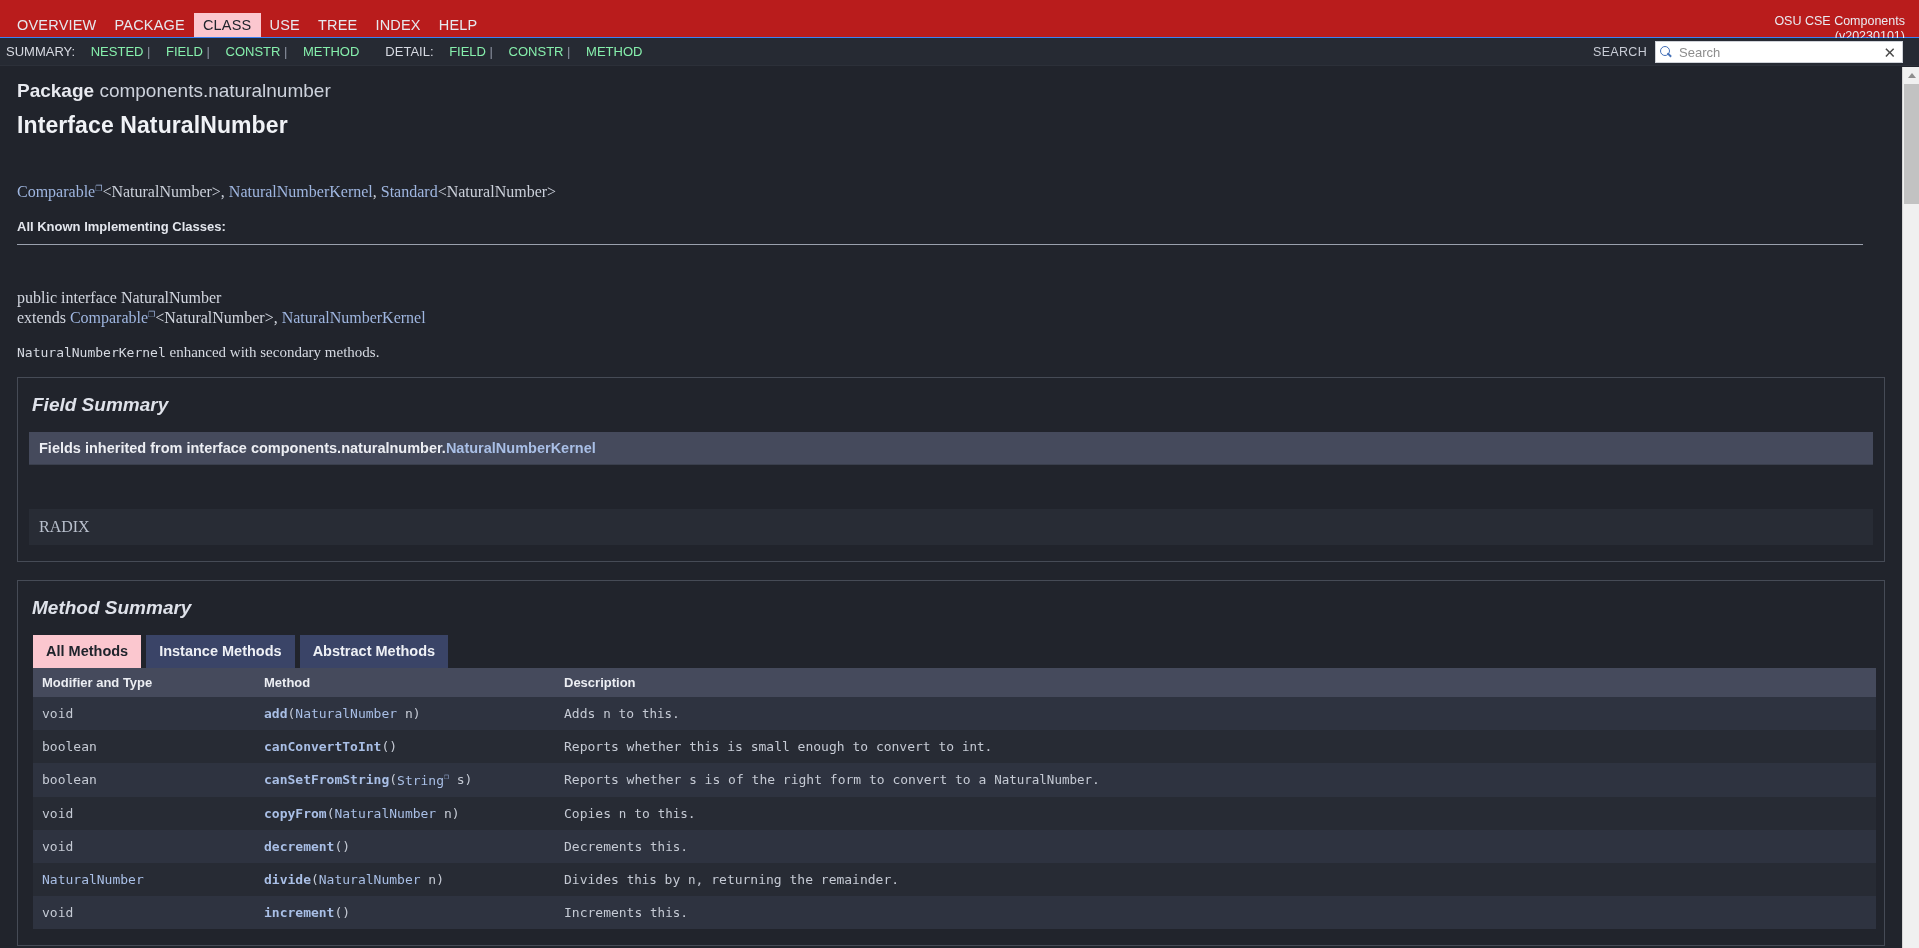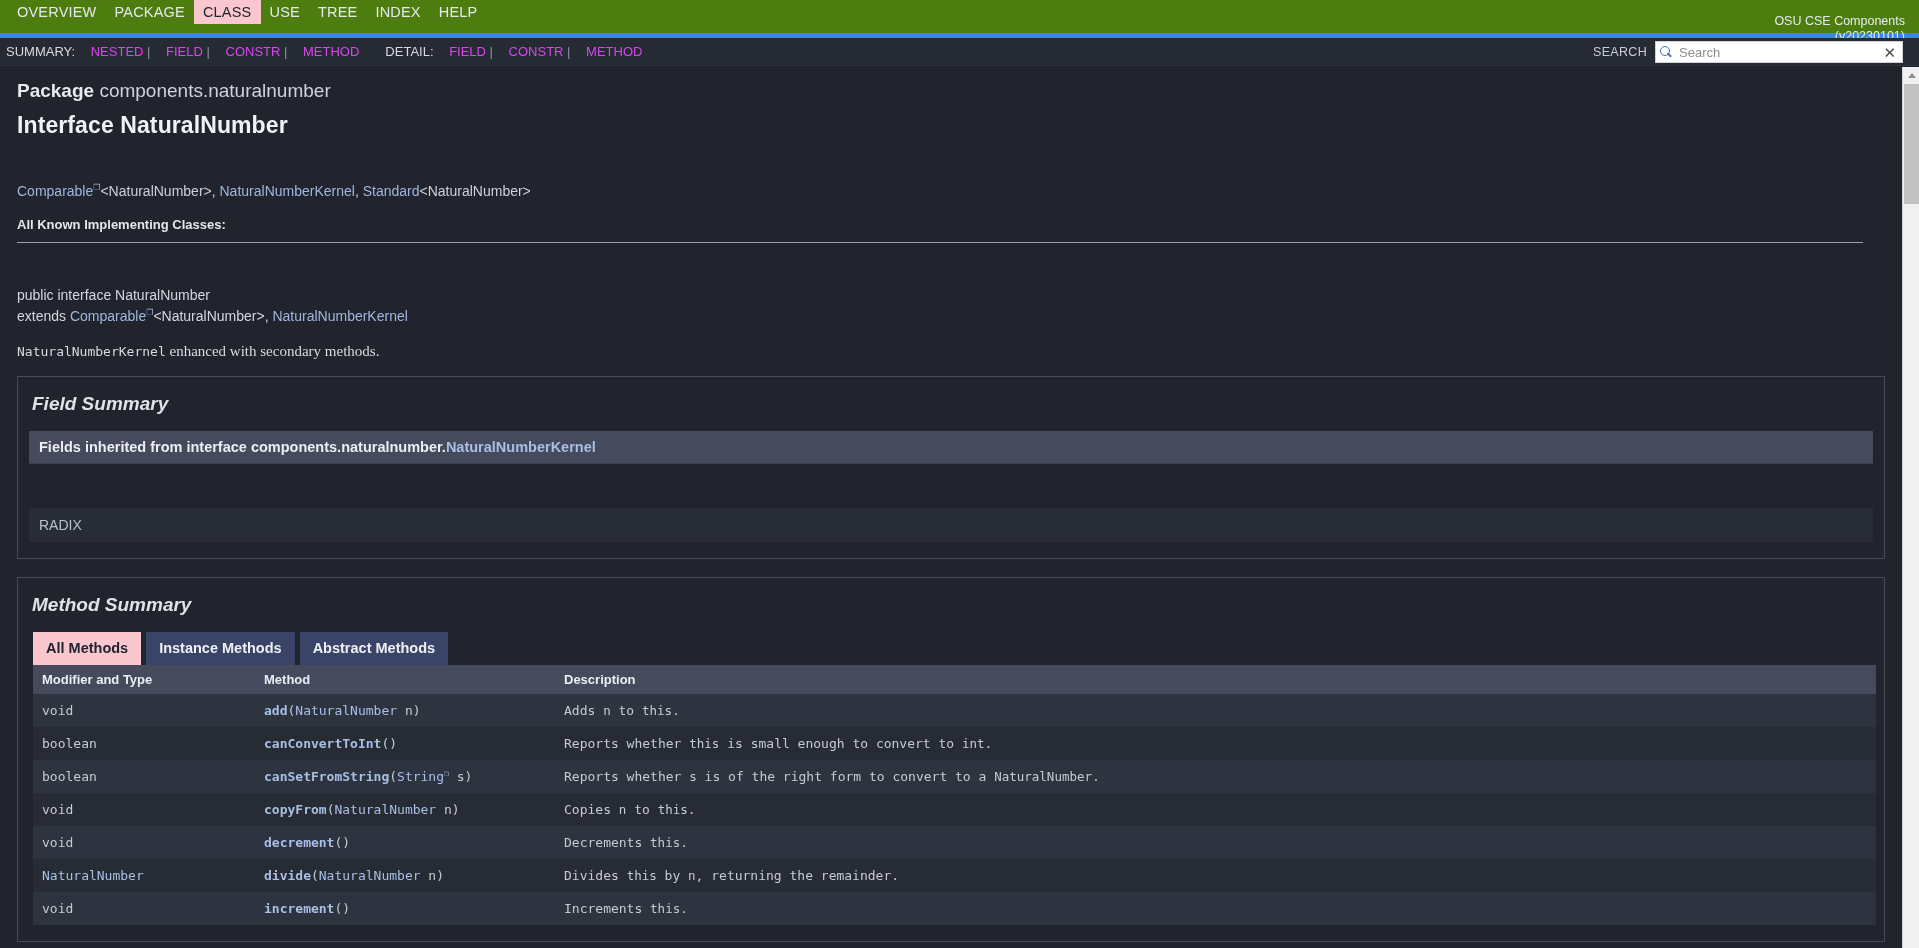--- a/index.html
+++ b/index.html
@@ -9,24 +9,24 @@
     background: #21242c;
     font-family: "Liberation Sans", sans-serif;
     overflow: hidden;
   }
   body { position: relative; }
 
   
   .topnav {
     position: relative;
     height: 38px;
-    background: #4d7c0f;
-    border-bottom: 5px solid #3b82f6;
+    background: #b91c1c;
+    border-bottom: 1px solid #3b82f6;
     display: flex;
-    align-items: flex-start;
+    align-items: flex-end;
     padding-left: 8px;
   }
   .topnav .nav-list { display: flex; align-items: center; gap: 0px; }
   .nav-item {
     color: #e6e8ee;
     font-size: 14.5px;
     padding: 4px 9px;
     letter-spacing: .2px;
     cursor: pointer;
     white-space: nowrap;
@@ -54,21 +54,21 @@
     display: flex;
     align-items: center;
     padding-left: 6px;
     border-bottom: 1px solid #2c3039;
   }
   .subnav-group {
     color: #d7dae2;
     font-size: 13px;
     white-space: nowrap;
   }
-  .subnav-group a { color: #d946ef; text-decoration: none; cursor: pointer; padding-left: 12px; }
+  .subnav-group a { color: #86efac; text-decoration: none; cursor: pointer; padding-left: 12px; }
   .subnav-group .sep { color: #8e94a3; }
   .subnav-group.detail { margin-left: 26px; }
   .search-wrap {
     position: absolute;
     right: 16px; top: 0;
     height: 28px;
     display: flex;
     align-items: center;
     gap: 8px;
   }
@@ -122,22 +122,22 @@
   h1.title {
     font-size: 23px; font-weight: bold;
     color: #f0f2f6; margin: 0 0 20px 0;
     letter-spacing: .1px;
   }
   .label-strong {
     font-size: 13px; font-weight: bold;
     color: #e3e6ed; margin-bottom: 7px;
   }
   .mono {
-    font-family: Liberation Sans, sans-serif;
-    font-size: 14px;
+    font-family: Liberation Serif, serif;
+    font-size: 16px;
     margin-top: 44px;
   }
   .link { color: #9fb6e0; text-decoration: none; cursor: pointer; }
   .link-ext::after {
     content: "\2750";
     font-size: 8px; vertical-align: super;
     margin-left: 0px; color: #9fb6e0;
   }
   .list-line { margin-bottom: 18px; color: #cbd0da; }
   .hr {

